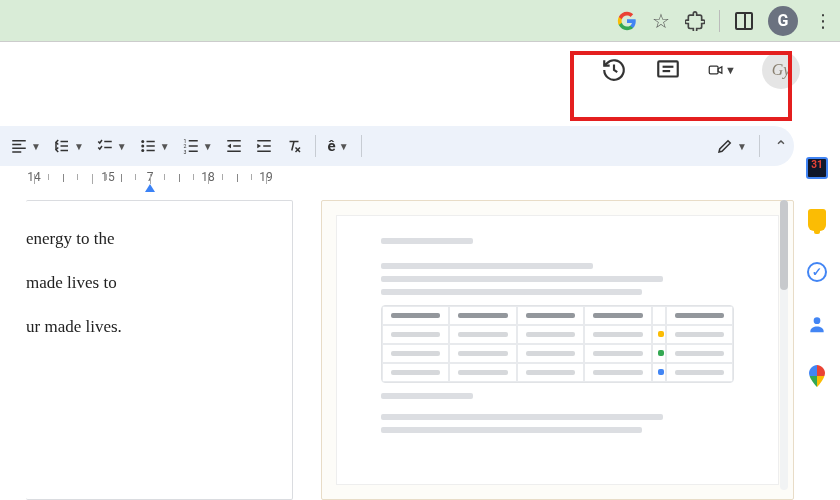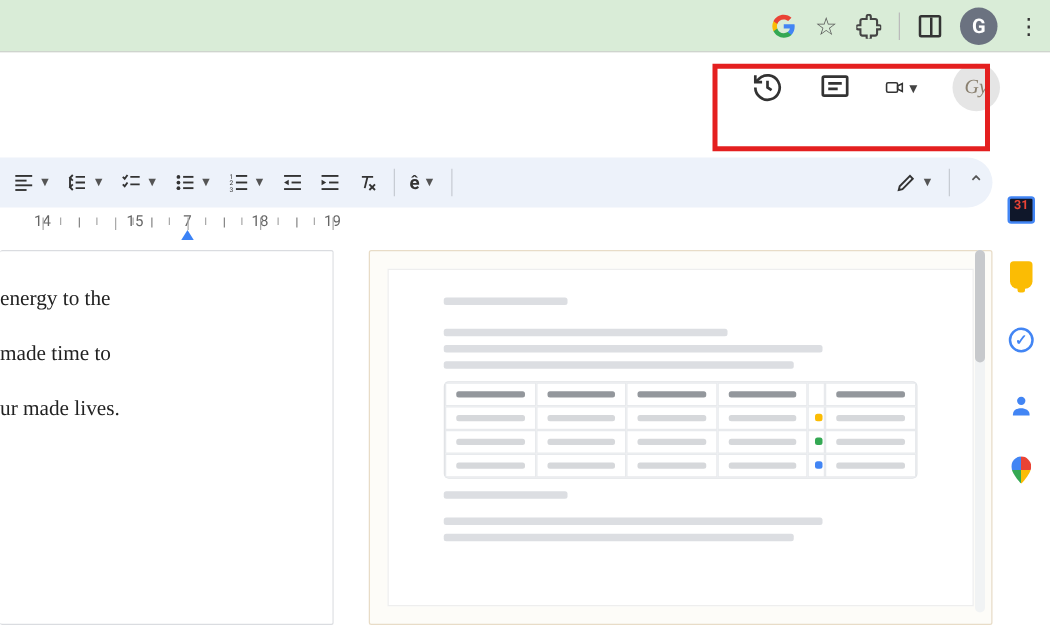--- a/index.html
+++ b/index.html
@@ -131,20 +131,21 @@
 
 
 .doc-area {
   position: absolute;
   top: 200px;
   left: 0;
   right: 46px;
   bottom: 0;
   display: flex;
   gap: 28px;
+  padding-left: 26px;
 }
 .page {
   background: #fff;
   border: 1px solid #dadce0;
   border-left: none;
   border-radius: 2px;
   padding: 16px 24px 16px 0;
   font-family: Georgia, "Times New Roman", serif;
   font-size: 17px;
   color: #222;
@@ -406,21 +407,21 @@
   <span class="tick major" style="left:208px"></span>
     <span class="tick" style="left:222px"></span>
     <span class="tick half" style="left:237px"></span>
     <span class="tick" style="left:251px"></span>
   <span class="tick major" style="left:266px"></span>
 </div>
 
 <div class="doc-area">
   <div class="page">
     <div>energy to the</div>
-    <div> made time to</div>
+    <div> made lives to</div>
     <div>ur made lives.</div>
   </div>
   <div class="page2">
     <div class="page2-inner">
       <div class="ph w80"></div>
       <div style="height:12px"></div>
       <div class="ph w180"></div>
       <div class="ph w220"></div>
       <div class="ph w200"></div>
       <div class="ph-table">

